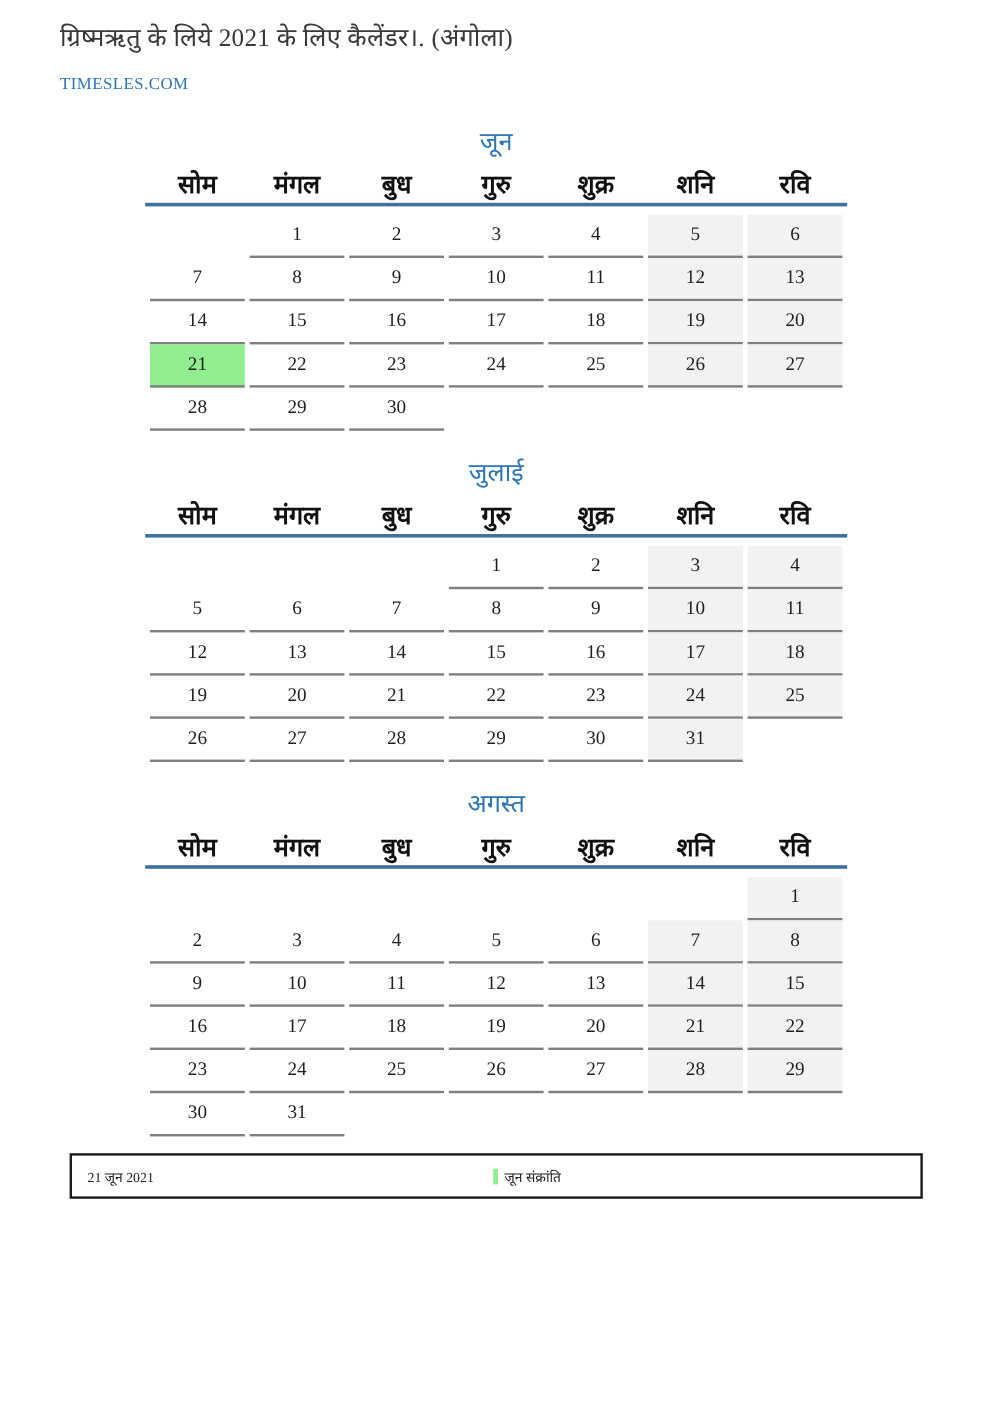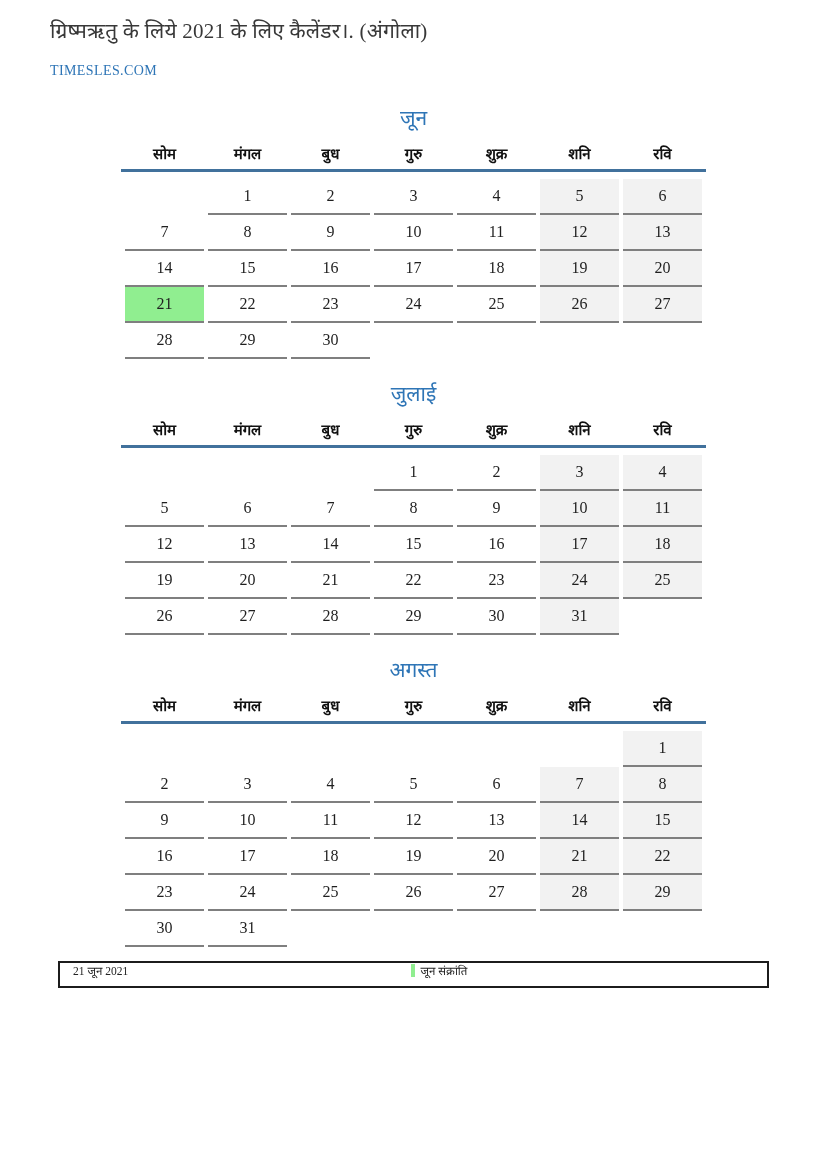--- a/index.html
+++ b/index.html
@@ -34,37 +34,37 @@
   #months{width:585px;margin:0 auto;}
   .month{margin-top:20px;}
   .month:first-child{margin-top:24px;}
   .month-title{
     text-align:center;color:var(--accent);
     font-size:21px;line-height:30px;margin-bottom:6px;
   }
   table.cal{border-collapse:separate;border-spacing:4px 0;table-layout:fixed;}
   table.cal td{width:79px;text-align:center;}
   td.wd{
-    height:28px;font-weight:bold;font-size:15px;color:#111;
+    height:28px;font-weight:bold;font-size:21px;color:#111;
     font-family:Liberation Sans, sans-serif;
     vertical-align:middle;
   }
   .head-rule{height:3px;background:var(--line);margin-top:2px;}
   table.cal.body{margin-top:7px;}
   td.day{
     height:36px;font-size:16px;vertical-align:middle;
     border-bottom:2px solid var(--underline);
   }
   td.empty{height:36px;border-bottom:2px solid transparent;}
   td.weekend{background:var(--weekend);}
   td.highlight{background:var(--highlight);}
   .footer{
-    width:711px;height:27px;margin:14px auto 0;
+    width:711px;height:38px;margin:14px auto 0;
     border:2px solid #1c1c1c;
-    display:flex;align-items:flex-start;
+    display:flex;align-items:center;
     font-size:11.5px;color:#222;
     position:relative;
   }
   .footer-date{padding-left:13px;}
   .footer-event{
     position:absolute;left:50%;margin-left:-3px;
     display:flex;align-items:center;gap:6px;
   }
   .event-marker{
     display:inline-block;width:4px;height:13px;

